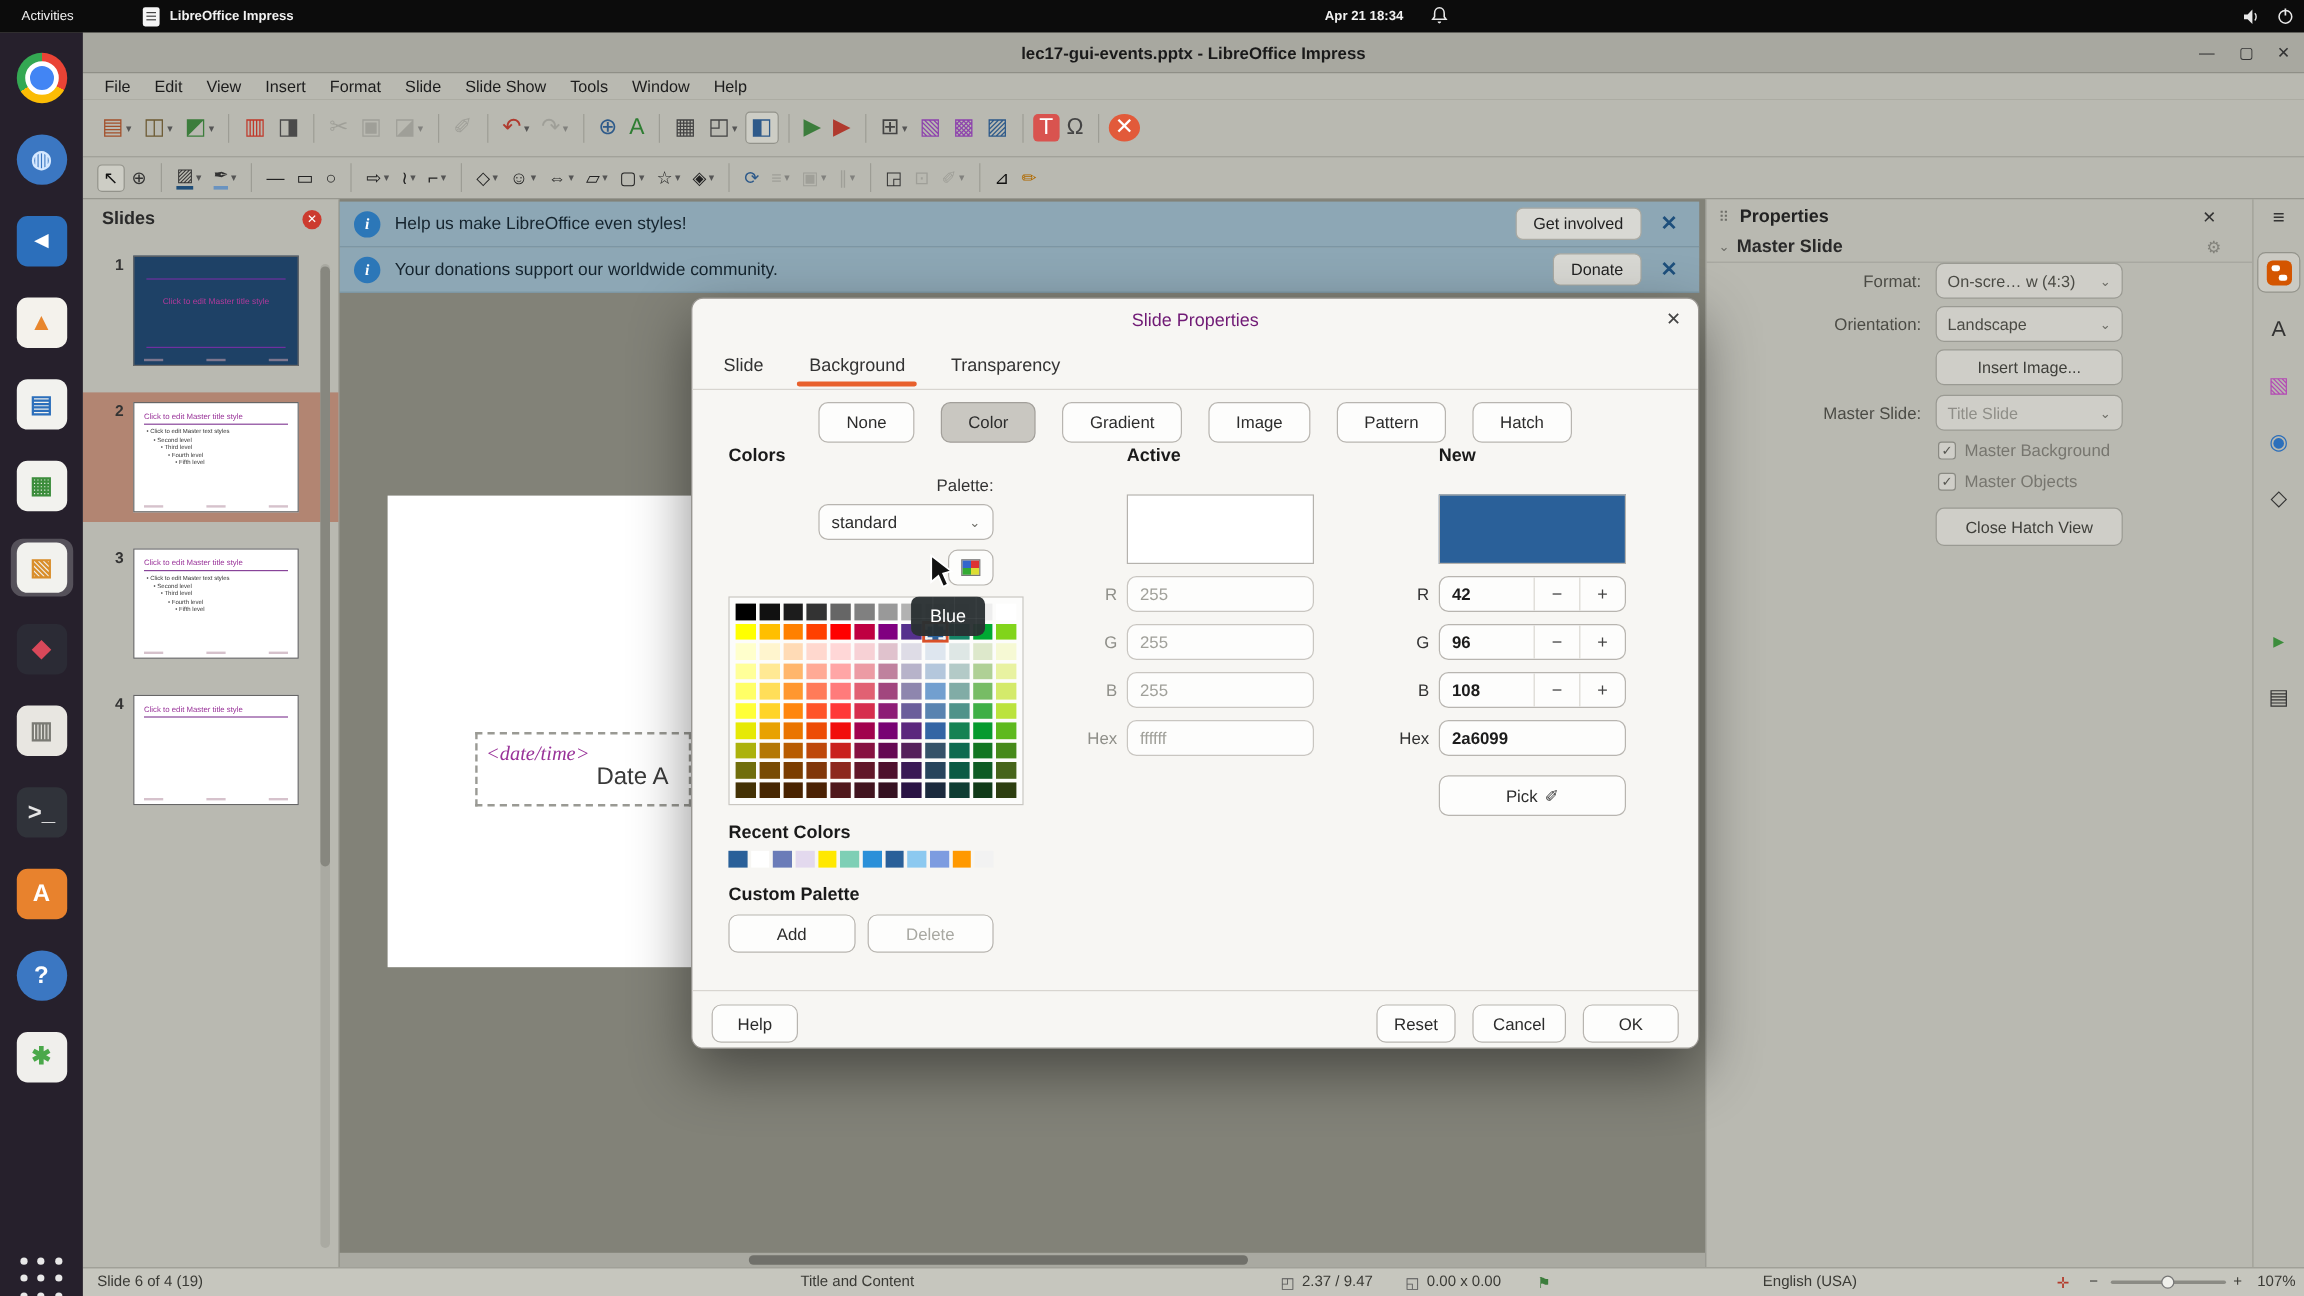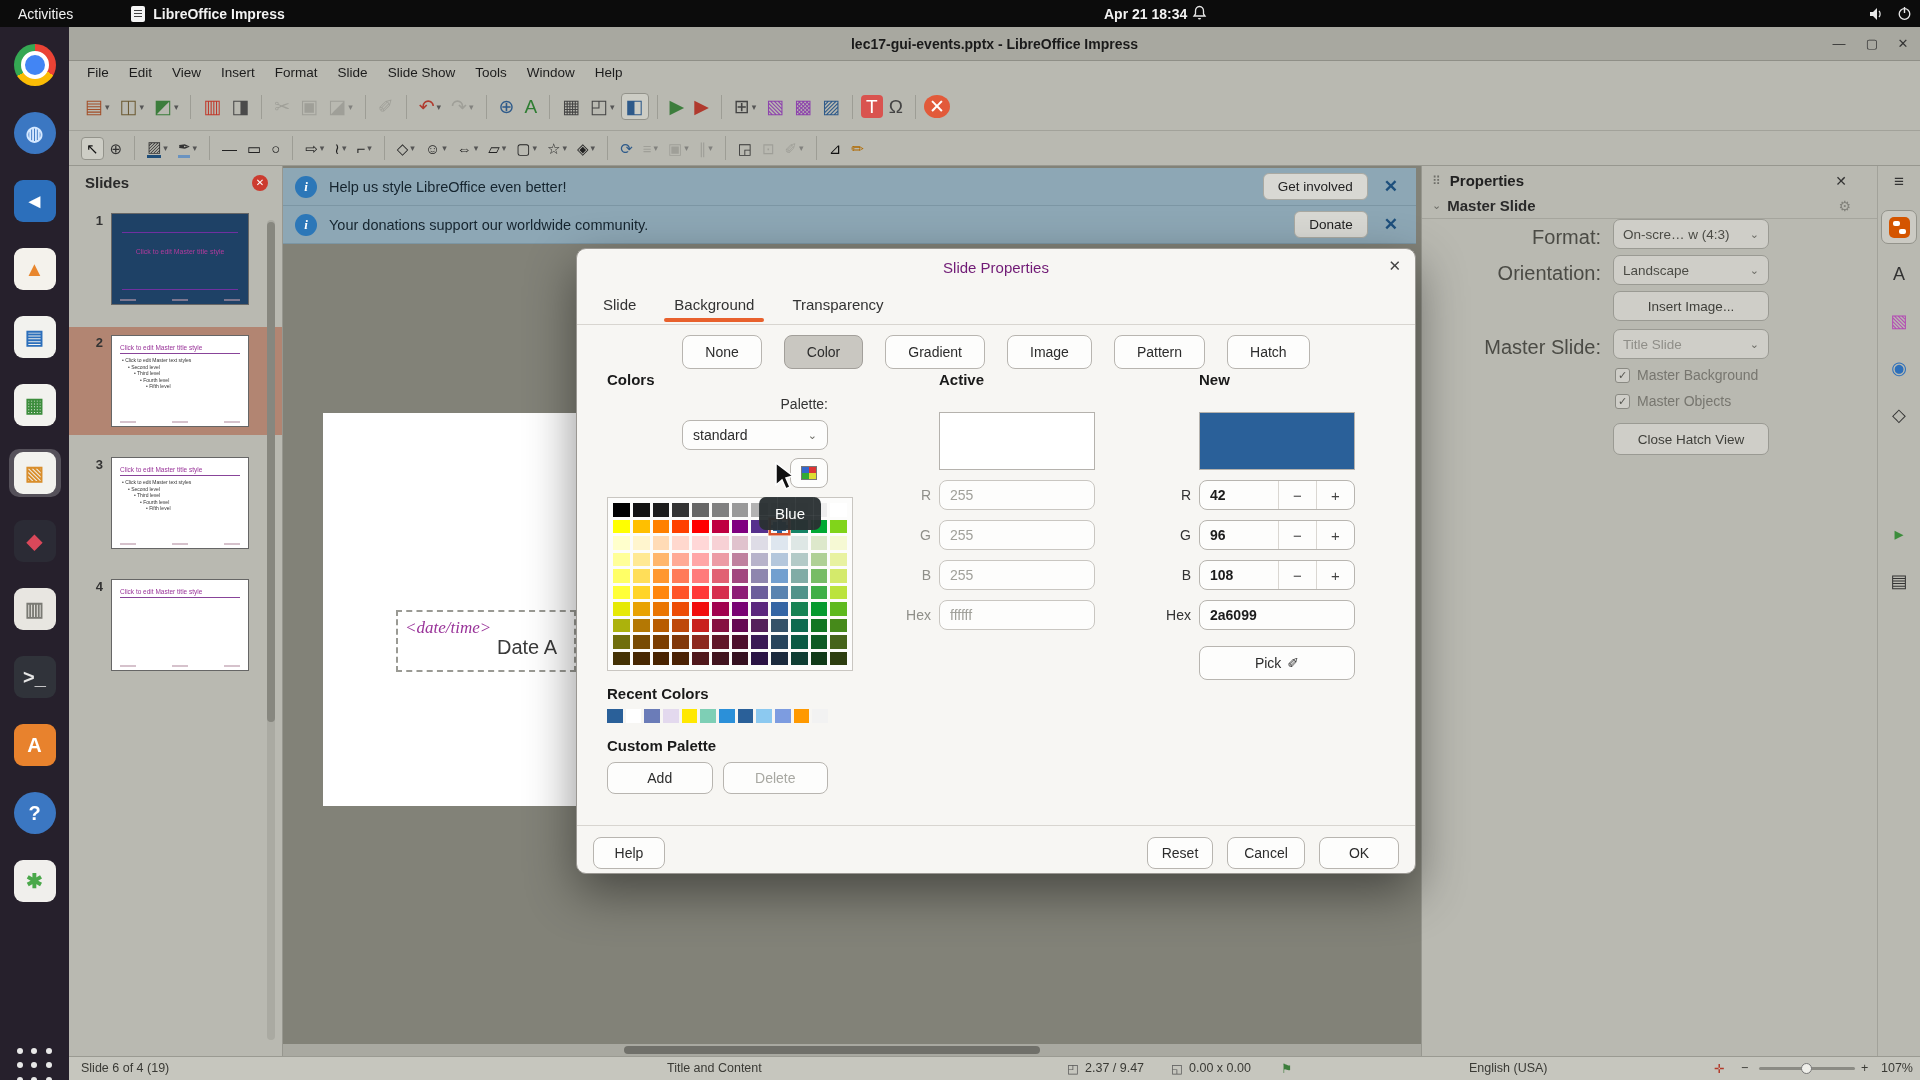--- a/index.html
+++ b/index.html
@@ -1,20 +1,20 @@
 <!DOCTYPE html>
 <html><head>
 <meta charset="utf-8">
 <style>
   * { margin:0; padding:0; box-sizing:border-box; }
   html,body { width:1920px; height:1080px; overflow:hidden; }
   body { font-family:"Liberation Sans", sans-serif; background:#828278; position:relative; color:#222; }
 
   
-  #topbar { position:absolute; left:0; top:0; width:1920px; height:27px; background:#0c0c0c; color:#f2f2f2; display:flex; font-size:14px; z-index:60; }
+  #topbar { position:absolute; left:0; top:0; width:1920px; height:27px; background:#0c0c0c; color:#f2f2f2; display:flex; font-size:11px; z-index:60; }
   #activities { padding:0 18px; height:100%; display:flex; align-items:center; }
   #topbar-app { display:flex; align-items:center; gap:8px; margin-left:40px; font-weight:bold; }
   .mini-doc { width:14px; height:16px; background:#f5f5f5; border-radius:2px; display:inline-block; position:relative; }
   .mini-doc::after { content:""; position:absolute; left:3px; top:4px; width:8px; height:1.5px; background:#444; box-shadow:0 3px 0 #444, 0 6px 0 #444; }
   #clock { position:absolute; left:1104px; top:0; height:27px; display:flex; align-items:center; font-weight:bold; }
   #bell-icon { position:absolute; left:1192px; top:5px; }
   #tray { position:absolute; right:8px; top:0; height:27px; display:flex; align-items:center; gap:12px; }
 
   
   #dock { position:absolute; left:0; top:27px; width:69px; height:1053px; background:#26202c; z-index:55; }
@@ -138,21 +138,21 @@
 
   
   #props-panel { position:absolute; left:1421px; top:166px; width:456px; height:890px; background:#b9b9b1; border-left:1px solid #97978f; font-size:14px; color:#3c3c38; }
   #pp-head { display:flex; align-items:center; padding:6px 10px 4px 10px; gap:8px; }
   #pp-grip { color:#6e6e68; font-size:12px; letter-spacing:1px; }
   #pp-title { font-weight:bold; font-size:15px; color:#222; flex:1; }
   #pp-close { color:#333; font-size:14px; padding-right:20px; }
   #pp-sec { display:flex; align-items:center; gap:6px; padding:4px 10px; border-bottom:1px solid #a5a59d; }
   #pp-sec-title { font-weight:bold; font-size:15px; color:#2a2a2a; flex:1; }
   #pp-gear { color:#82827b; font-size:14px; padding-right:16px; }
-  .pp-label { position:absolute; width:170px; text-align:right; font-size:20px; color:#4b4b45; }
+  .pp-label { position:absolute; width:170px; text-align:right; font-size:14px; color:#4b4b45; }
   .pp-ctl { position:absolute; left:191px; width:156px; height:30px; background:#cfcec8; border:1px solid #9a9a93; border-radius:7px; display:flex; align-items:center; justify-content:space-between; padding:0 9px; font-size:13.5px; color:#4b4b45; }
   .pp-btn { position:absolute; left:191px; width:156px; height:30px; background:#cfcec8; border:1px solid #9a9a93; border-radius:7px; display:flex; align-items:center; justify-content:center; font-size:13.5px; color:#3f3f3a; }
   .pp-ctl.disabled { color:#8f8e88; }
   .pp-chev { font-size:11px; color:#6b6b65; }
   .pp-check { position:absolute; left:193px; display:flex; align-items:center; gap:7px; color:#77766f; font-size:14px; }
   .cb { width:15px; height:15px; background:#cfcec8; border:1px solid #8a8a83; border-radius:3px; font-size:11px; color:#55554f; display:flex; align-items:center; justify-content:center; }
 
   
   #side-strip { position:absolute; left:1877px; top:166px; width:43px; height:890px; background:#b9b9b1; border-left:1px solid #a2a29a; }
   #side-menu { text-align:center; font-size:17px; color:#333; padding-top:6px; }
@@ -570,21 +570,21 @@
 </div>
 
 <div id="canvas">
   <div id="slide-white"></div>
   <div id="date-placeholder-box"></div>
   <span id="datetime-text">&lt;date/time&gt;</span>
   <span id="datearea-text">Date A</span>
   <div id="notif-stack">
     <div class="notif">
       <span class="info-ic">i</span>
-      <span class="notif-text">Help us style LibreOffice even better!</span>
+      <span class="notif-text">Help us make LibreOffice even styles!</span>
       <button class="notif-btn">Get involved</button>
       <span class="notif-x">✕</span>
     </div>
     <div class="notif">
       <span class="info-ic">i</span>
       <span class="notif-text">Your donations support our worldwide community.</span>
       <button class="notif-btn">Donate</button>
       <span class="notif-x">✕</span>
     </div>
   </div>

